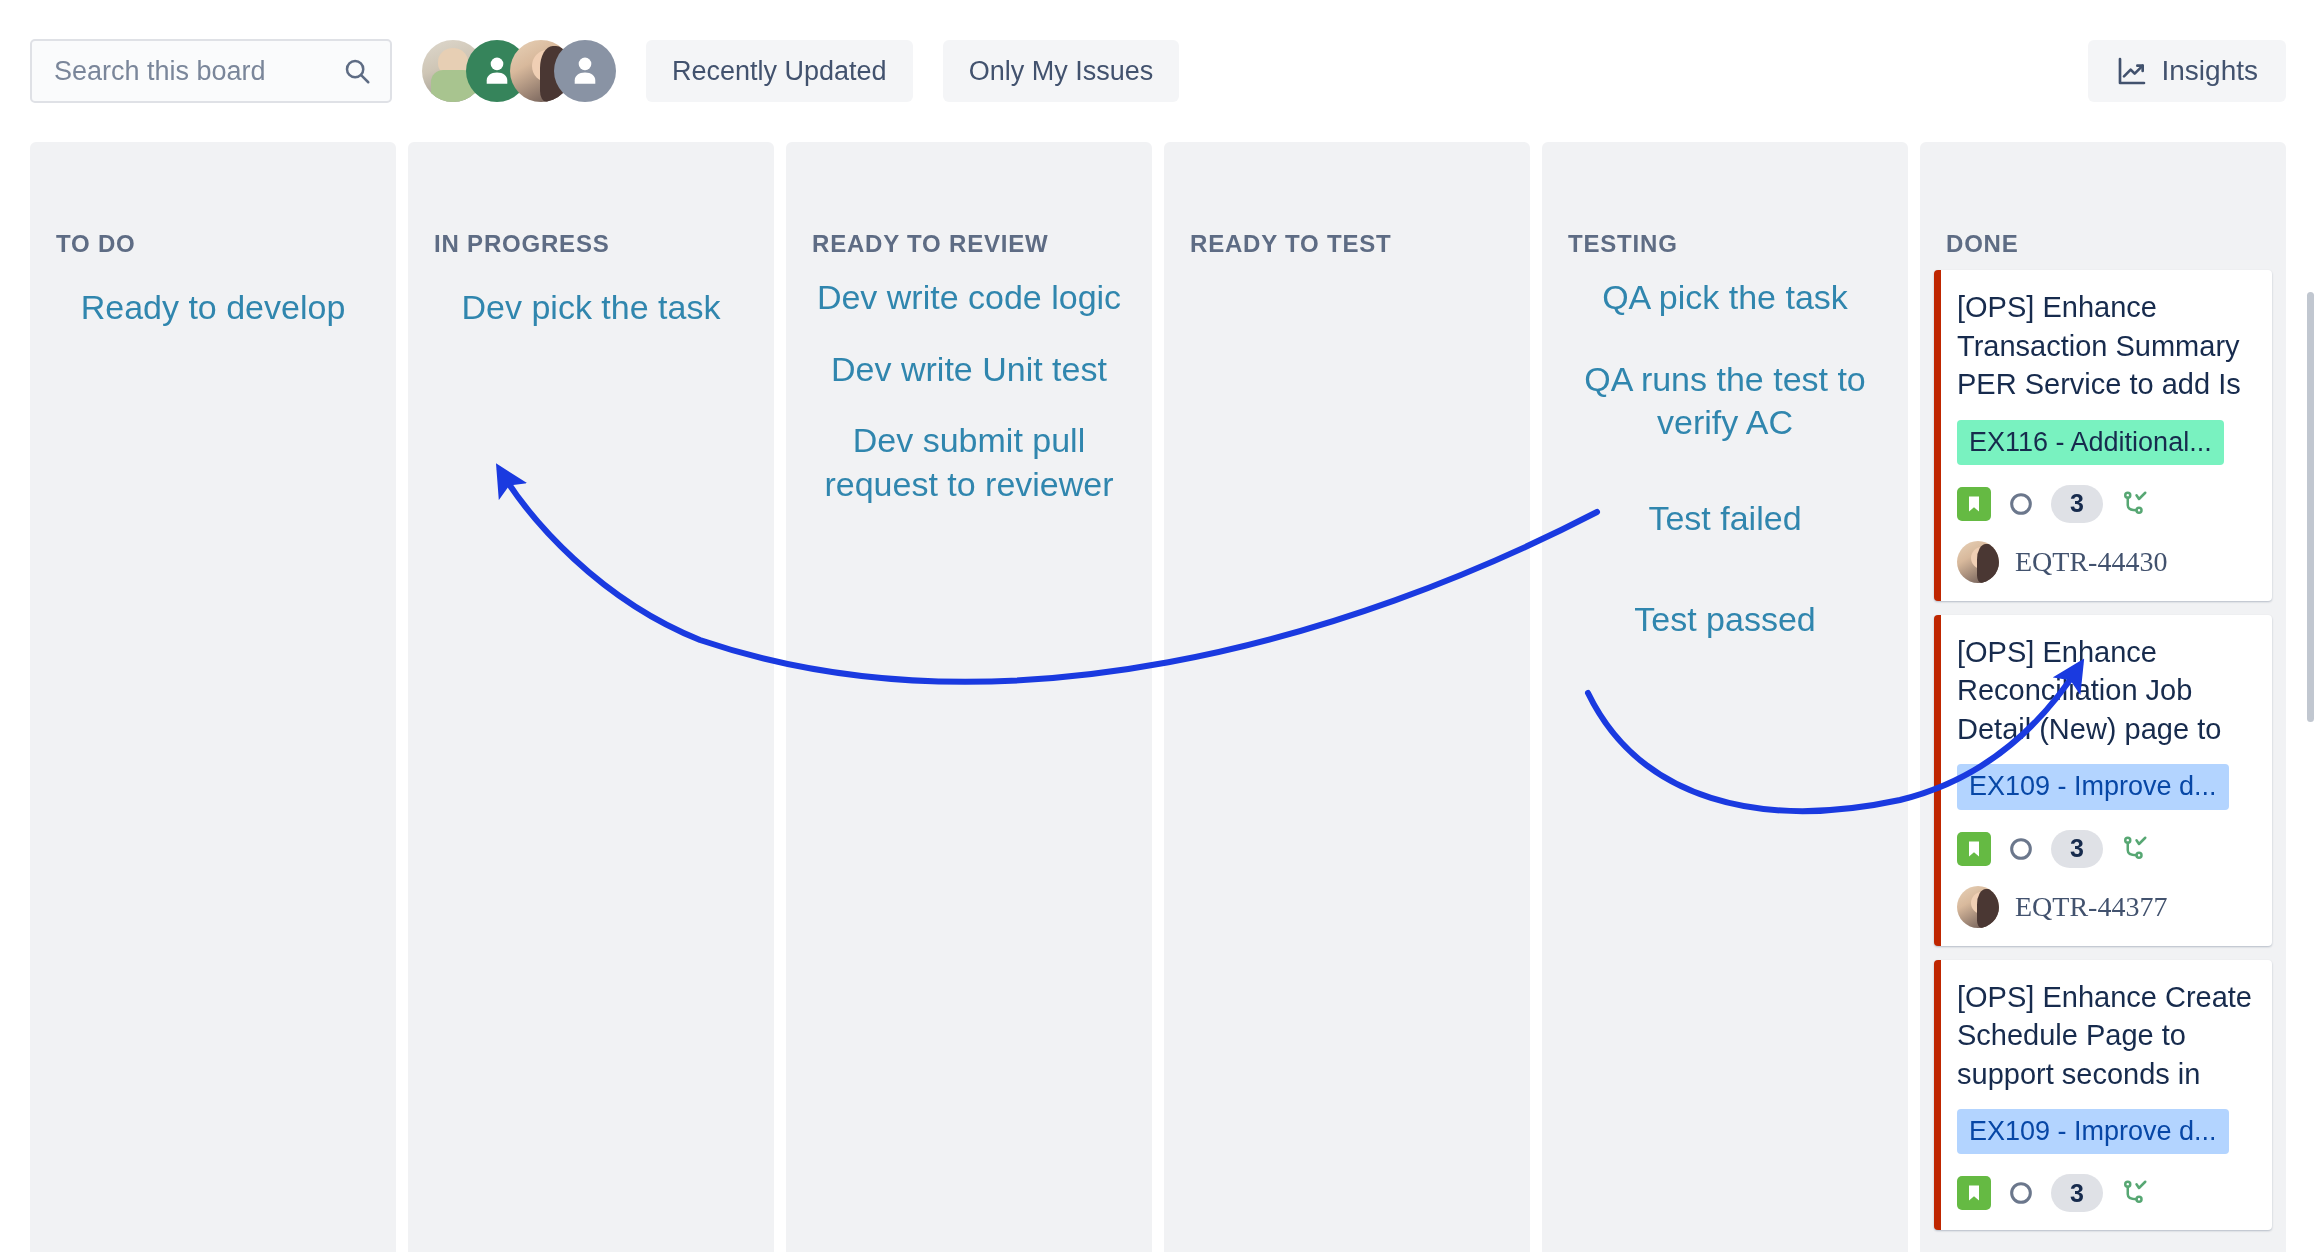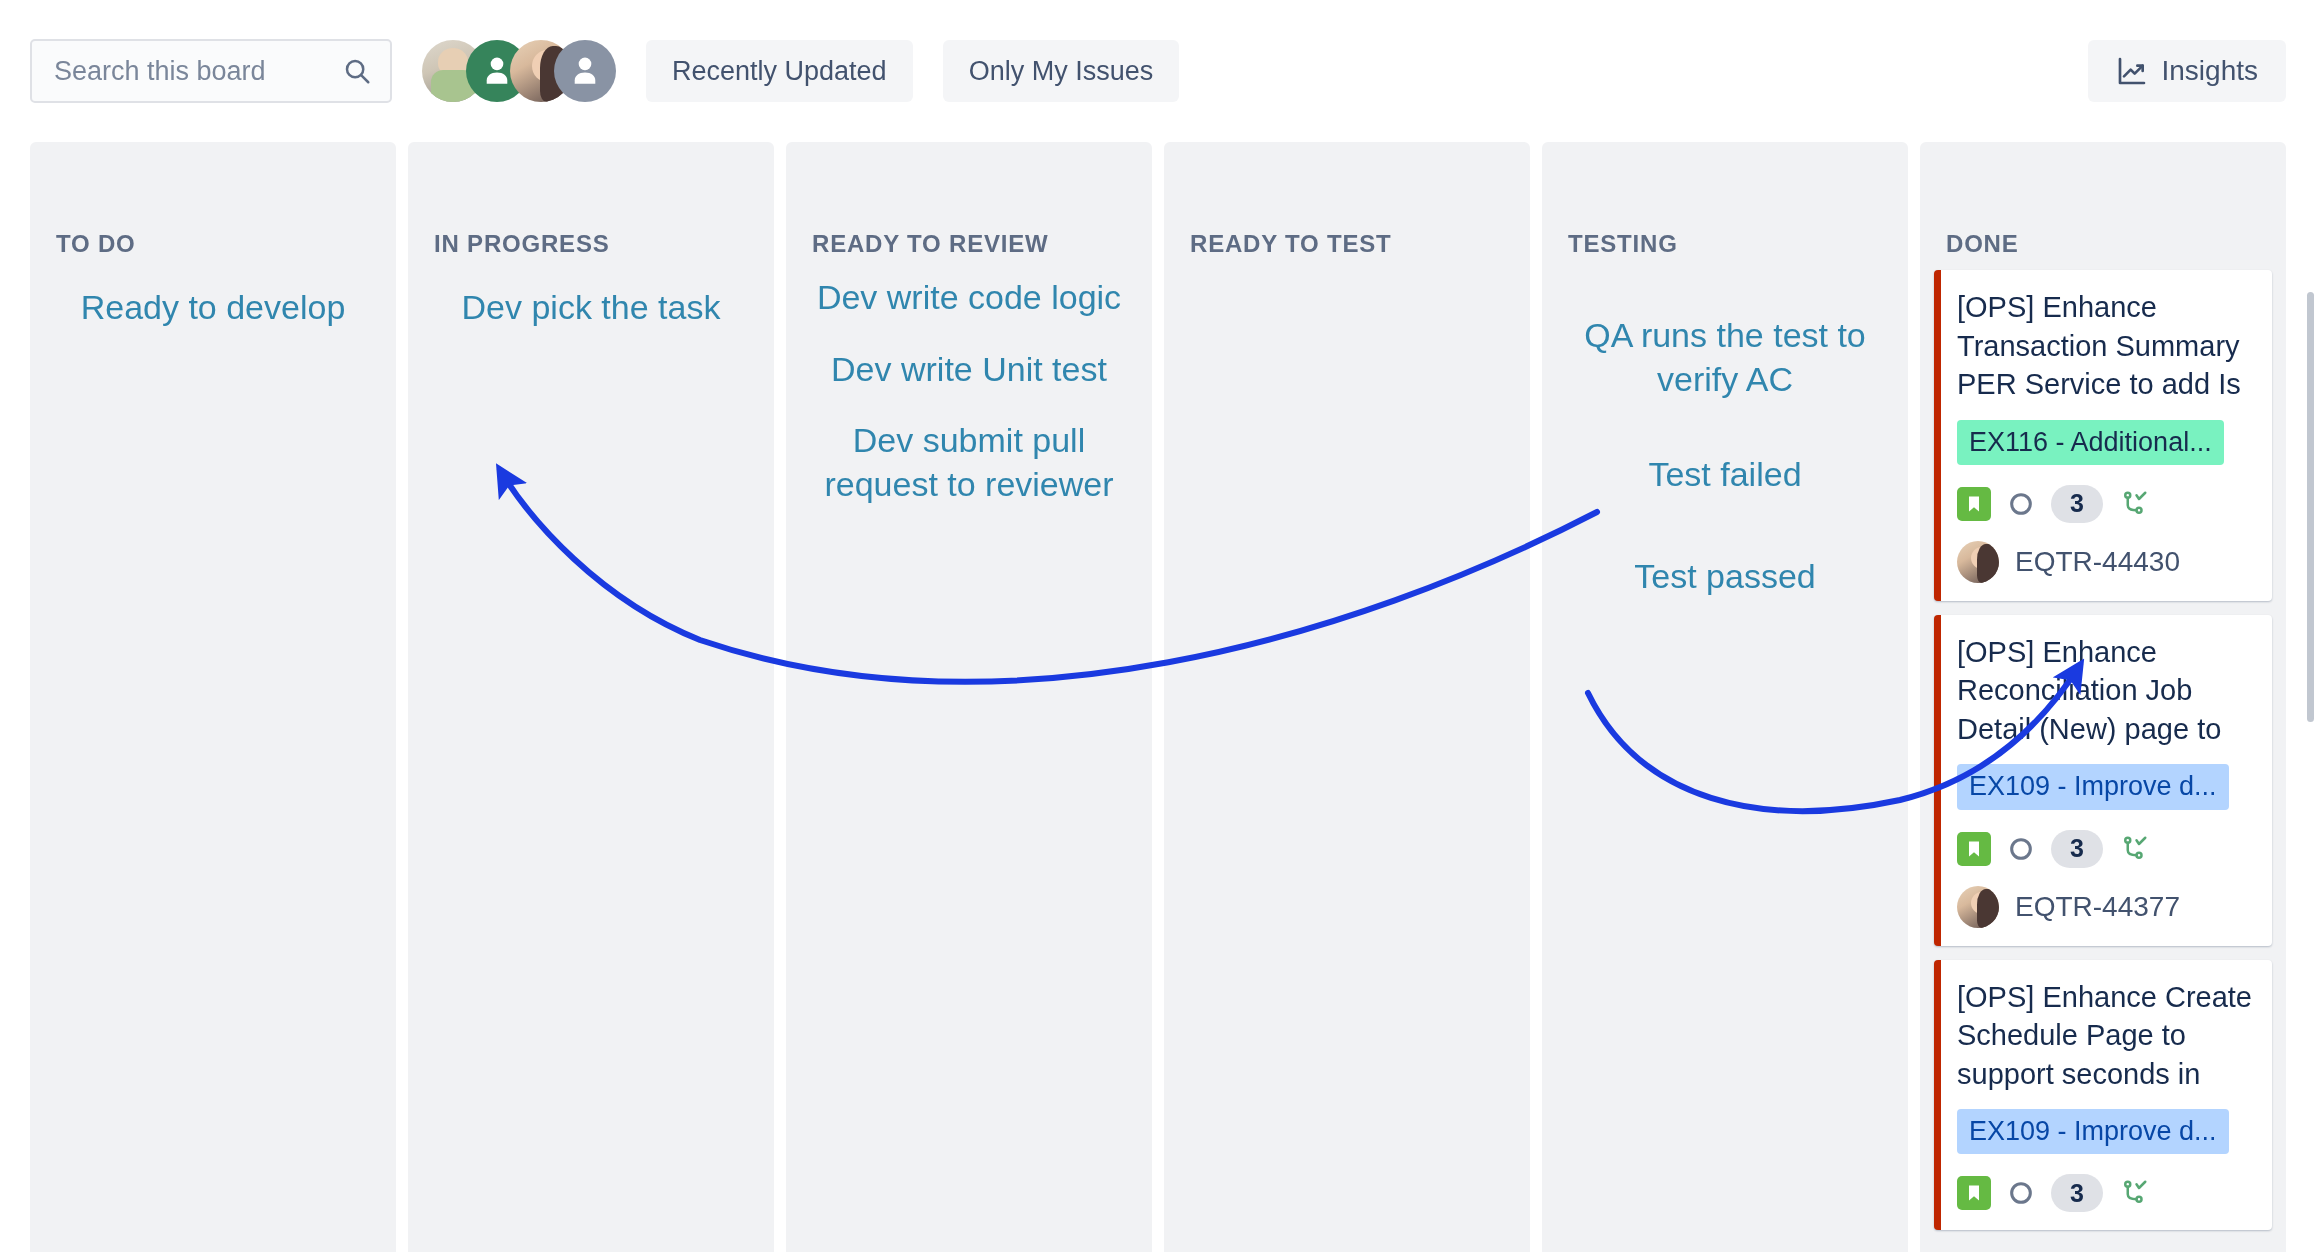--- a/index.html
+++ b/index.html
@@ -237,20 +237,21 @@
     align-items: center;
     justify-content: center;
     padding: 0 14px;
   }
   .branch-icon { line-height: 0; }
   .card-footer {
     display: flex;
     align-items: center;
     gap: 16px;
     margin-top: 18px;
+    font-family: Liberation Serif, serif;
   }
   .card-avatar {
     width: 42px; height: 42px;
     border-radius: 50%;
     overflow: hidden;
     position: relative;
     background: linear-gradient(150deg,#e8d2b8 0%,#d8b99c 35%,#5b4b49 100%);
     flex: 0 0 auto;
   }
   .card-avatar::before {
@@ -373,20 +374,21 @@
       </div>
     </div>
 
     <div class="column col-readytotest">
       <div class="col-title">READY TO TEST</div>
     </div>
 
     <div class="column col-testing">
       <div class="col-title">TESTING</div>
       <div class="col-notes">
+        <div class="note">QA pick the task</div>
         <div class="note" style="margin-top:38px;">QA  runs the test to verify AC</div>
         <div class="note" style="margin-top:52px;">Test failed</div>
         <div class="note" style="margin-top:58px;">Test passed</div>
       </div>
     </div>
 
     <div class="column col-done">
       <div class="col-title">DONE</div>
       <div class="cards">
 

